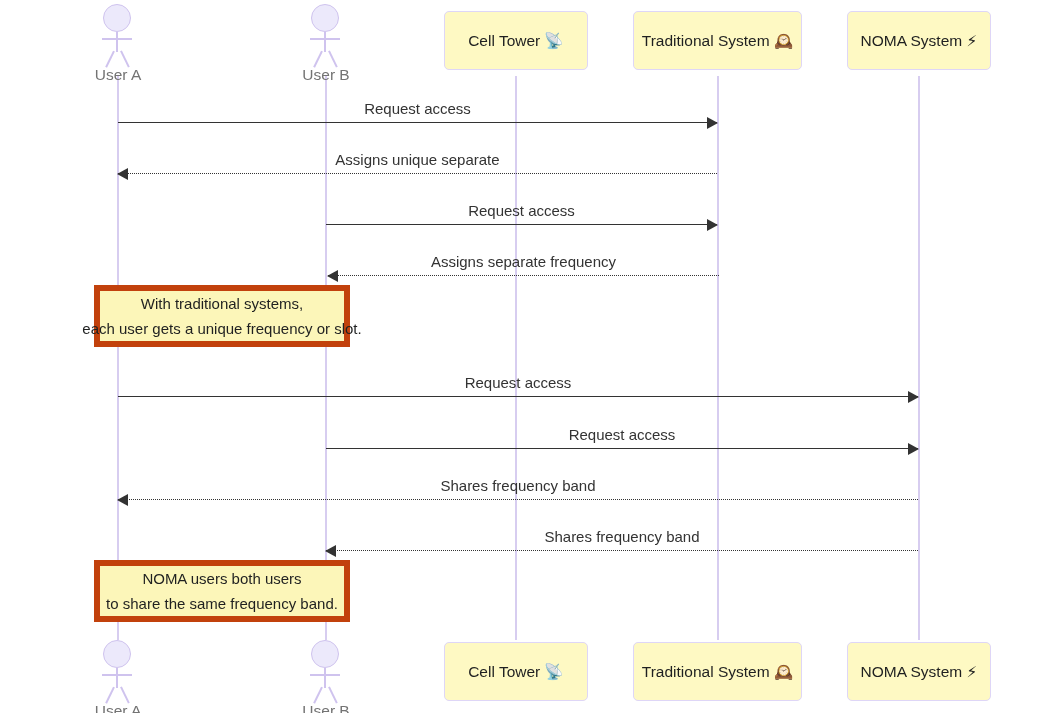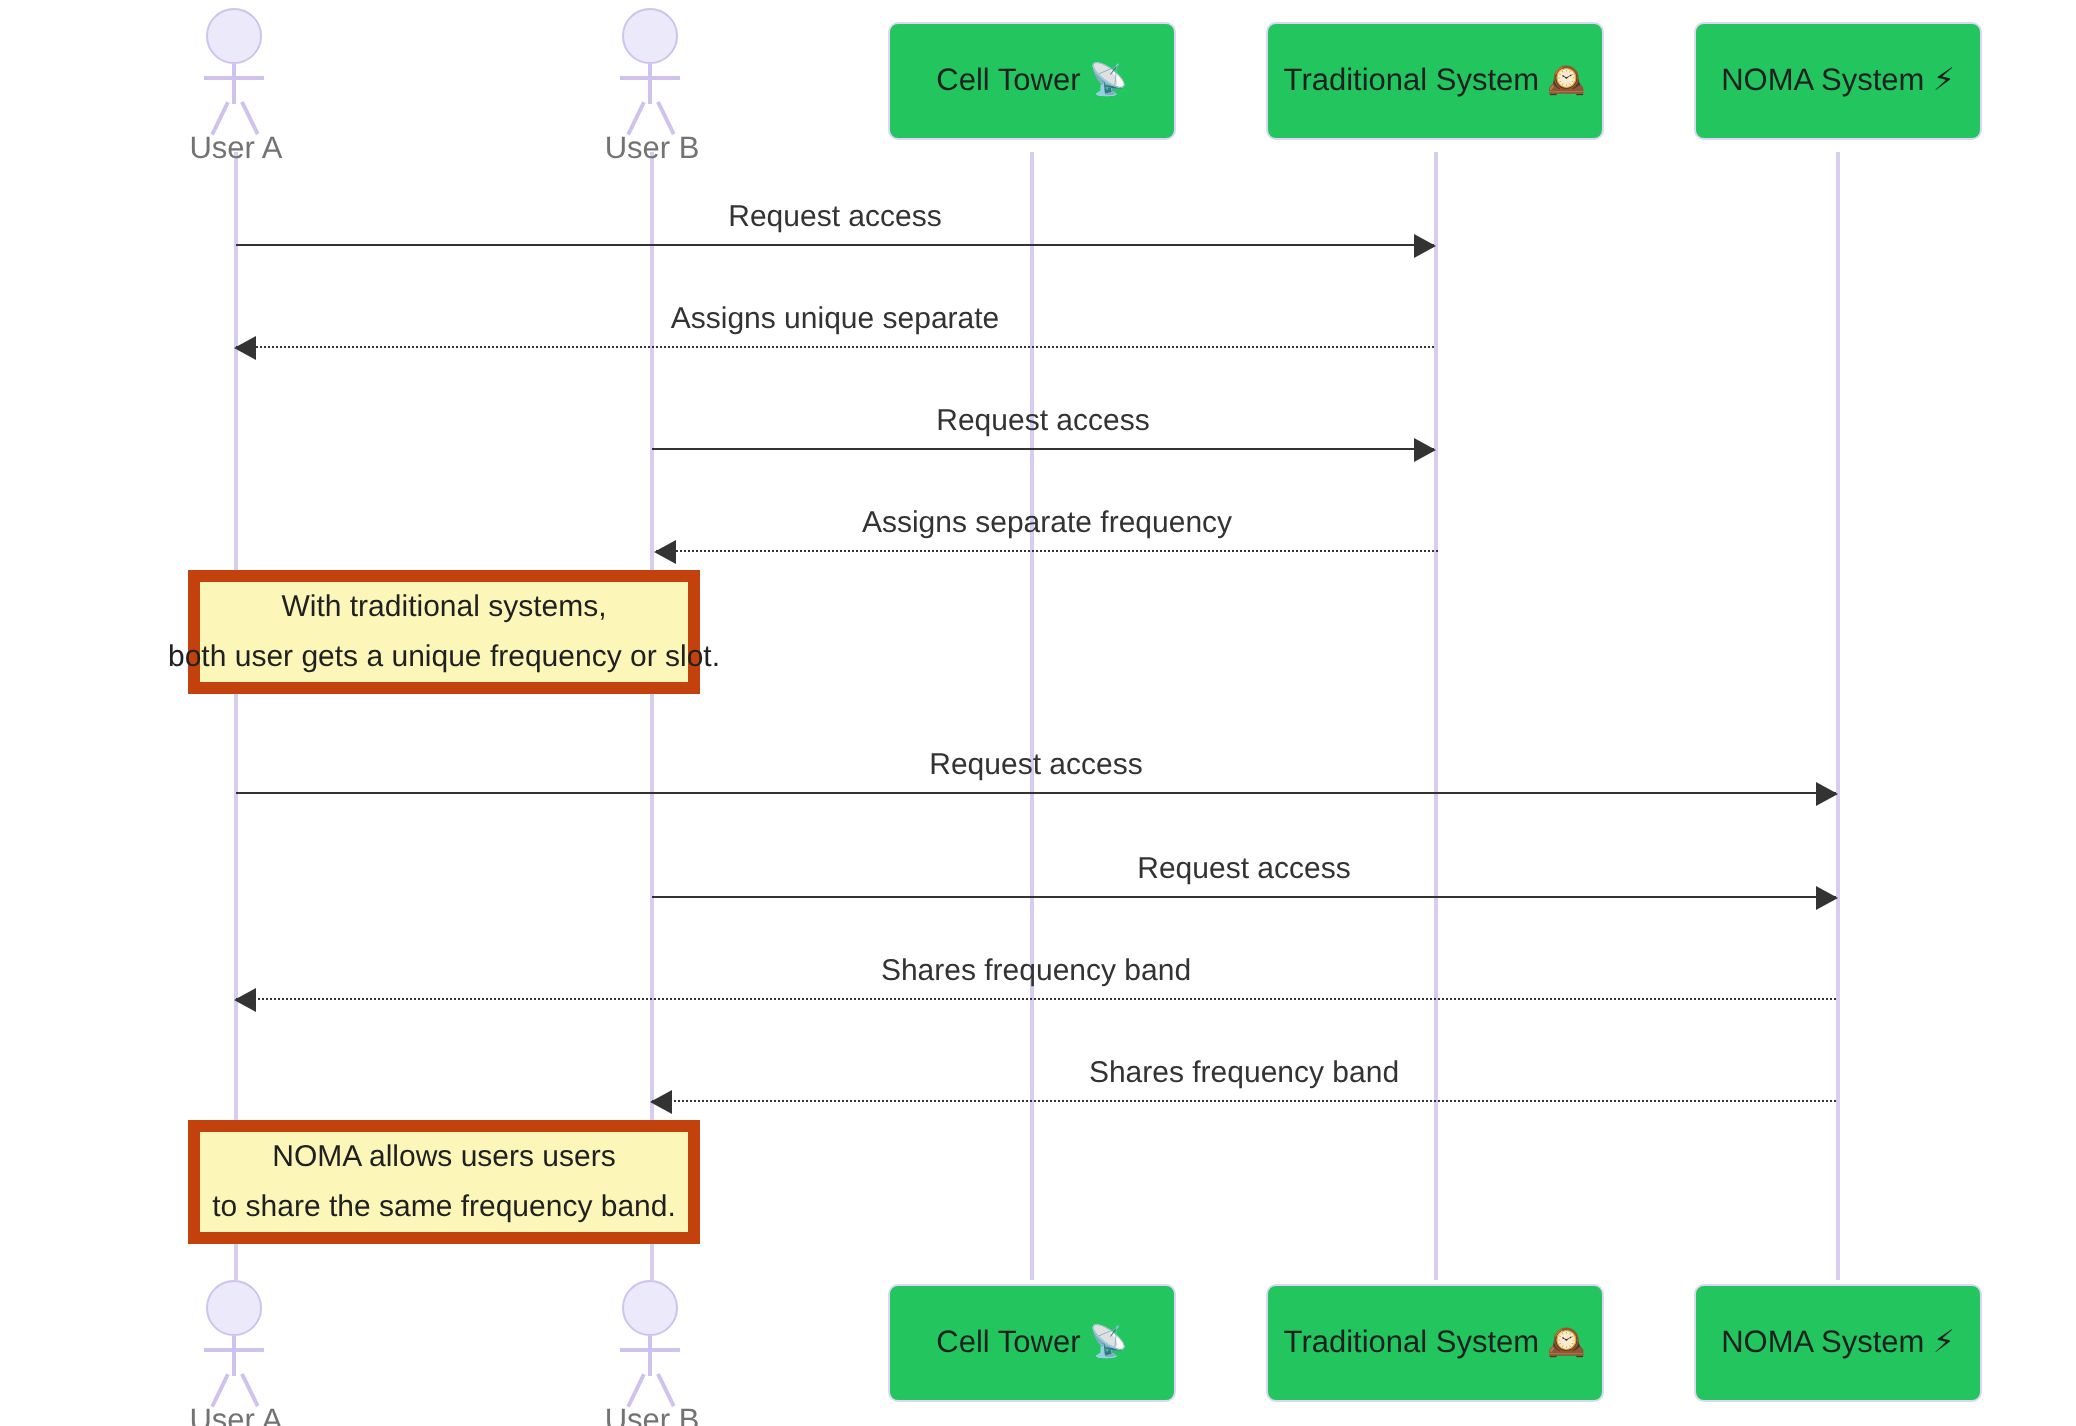--- a/index.html
+++ b/index.html
@@ -79,21 +79,21 @@
     color: #737373;
     white-space: nowrap;
   }
 
   
   .pbox {
     position: absolute;
     height: 59px;
     border: 1px solid #ded6f7;
     border-radius: 5px;
-    background: #22c55e;
+    background: #fef9c3;
     display: flex;
     align-items: center;
     justify-content: center;
     box-sizing: border-box;
   }
   .pbox .plabel {
     font-size: 15.5px;
     color: #1f2020;
     white-space: nowrap;
   }
@@ -243,27 +243,27 @@
 
   <div class="msg to-left dashed" style="left:326px; top:550px; width:592px;">
     <div class="line"></div>
     <div class="head"></div>
     <div class="mlabel">Shares frequency band</div>
   </div>
 
   <div class="note" style="left:94px; top:285px; width:256px; height:62px;">
     <div class="ntext">
       <div>With traditional systems,</div>
-      <div>both user gets a unique frequency or slot.</div>
+      <div>each user gets a unique frequency or slot.</div>
     </div>
   </div>
 
   <div class="note" style="left:94px; top:560px; width:256px; height:62px;">
     <div class="ntext">
-      <div>NOMA allows users users</div>
+      <div>NOMA users both users</div>
       <div>to share the same frequency band.</div>
     </div>
   </div>
 
   <div class="actor" style="left:88px; top:638px;">
     <div class="head"></div>
     <div class="body"></div>
     <div class="arms"></div>
     <div class="leg l"></div>
     <div class="leg r"></div>

